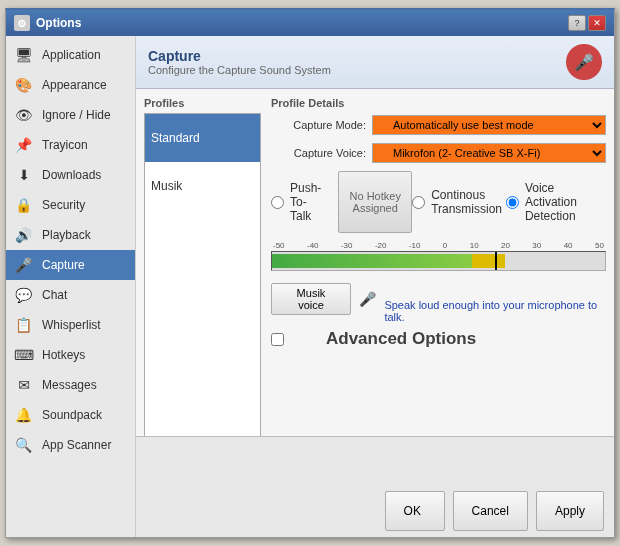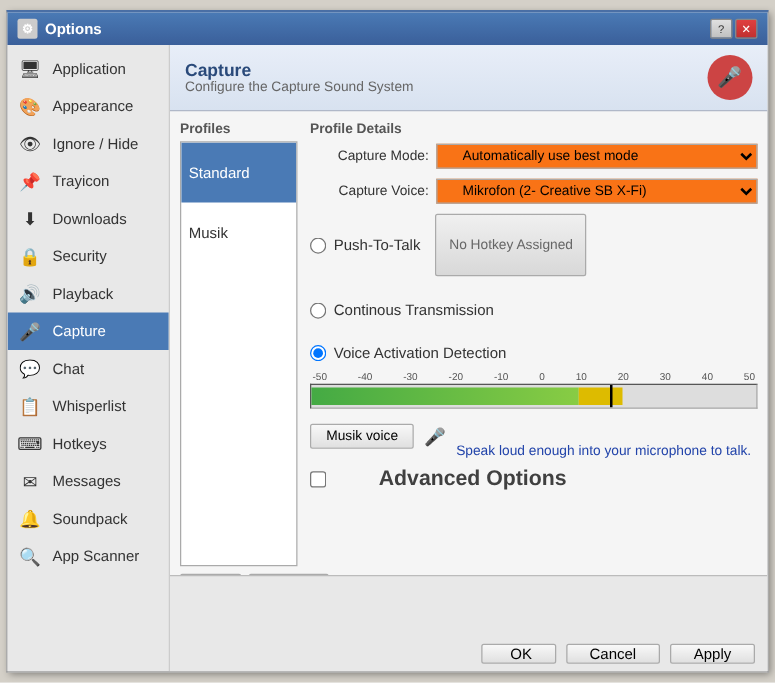--- a/index.html
+++ b/index.html
@@ -135,21 +135,21 @@
       font-size: 16px;
     }
     .panel-body {
       display: flex;
       flex: 1;
       padding: 8px;
       gap: 10px;
       overflow: hidden;
     }
     .profiles-section {
-      width: 94px;
+      width: 117px;
       flex-shrink: 0;
     }
     .section-label {
       font-size: 11px;
       color: #555;
       margin-bottom: 4px;
       font-weight: bold;
     }
     .profiles-list {
       border: 1px solid #aaa;
@@ -205,22 +205,22 @@
     }
     .form-row select {
       flex: 1;
       font-size: 11px;
       padding: 2px 16px;
       border: 1px solid #aaa;
       background: #f97316;
     }
     .radio-group {
       display: flex;
-      flex-direction: column;
-      gap: 20px;
+      flex-direction: row;
+      gap: 0;
       margin: 8px 0;
     }
     .radio-row {
       display: flex;
       align-items: center;
       gap: 6px;
     }
     .radio-row input[type="radio"] { margin: 0; }
     .radio-row label { font-size: 12px; color: #333; }
     .hotkey-btn {
@@ -293,28 +293,28 @@
     }
     .footer {
       border-top: 1px solid #bbb;
       background: #e8e8e8;
       padding: 6px 10px;
       display: flex;
       justify-content: flex-end;
       gap: 8px;
     }
     .footer-btn {
-      padding: 0 18px;
+      padding: 12px 18px;
       font-size: 12px;
       background: linear-gradient(to bottom, #f8f8f8, #e0e0e0);
       border: 1px solid #aaa;
       border-radius: 2px;
       cursor: pointer;
       min-width: 60px;
-      text-align: right;
+      text-align: left;
       margin-top: 48px;
     }
     .meter-full {
       width: 100%;
       height: 20px;
       background: #ddd;
       border: 1px inset #aaa;
       position: relative;
       overflow: hidden;
     }

